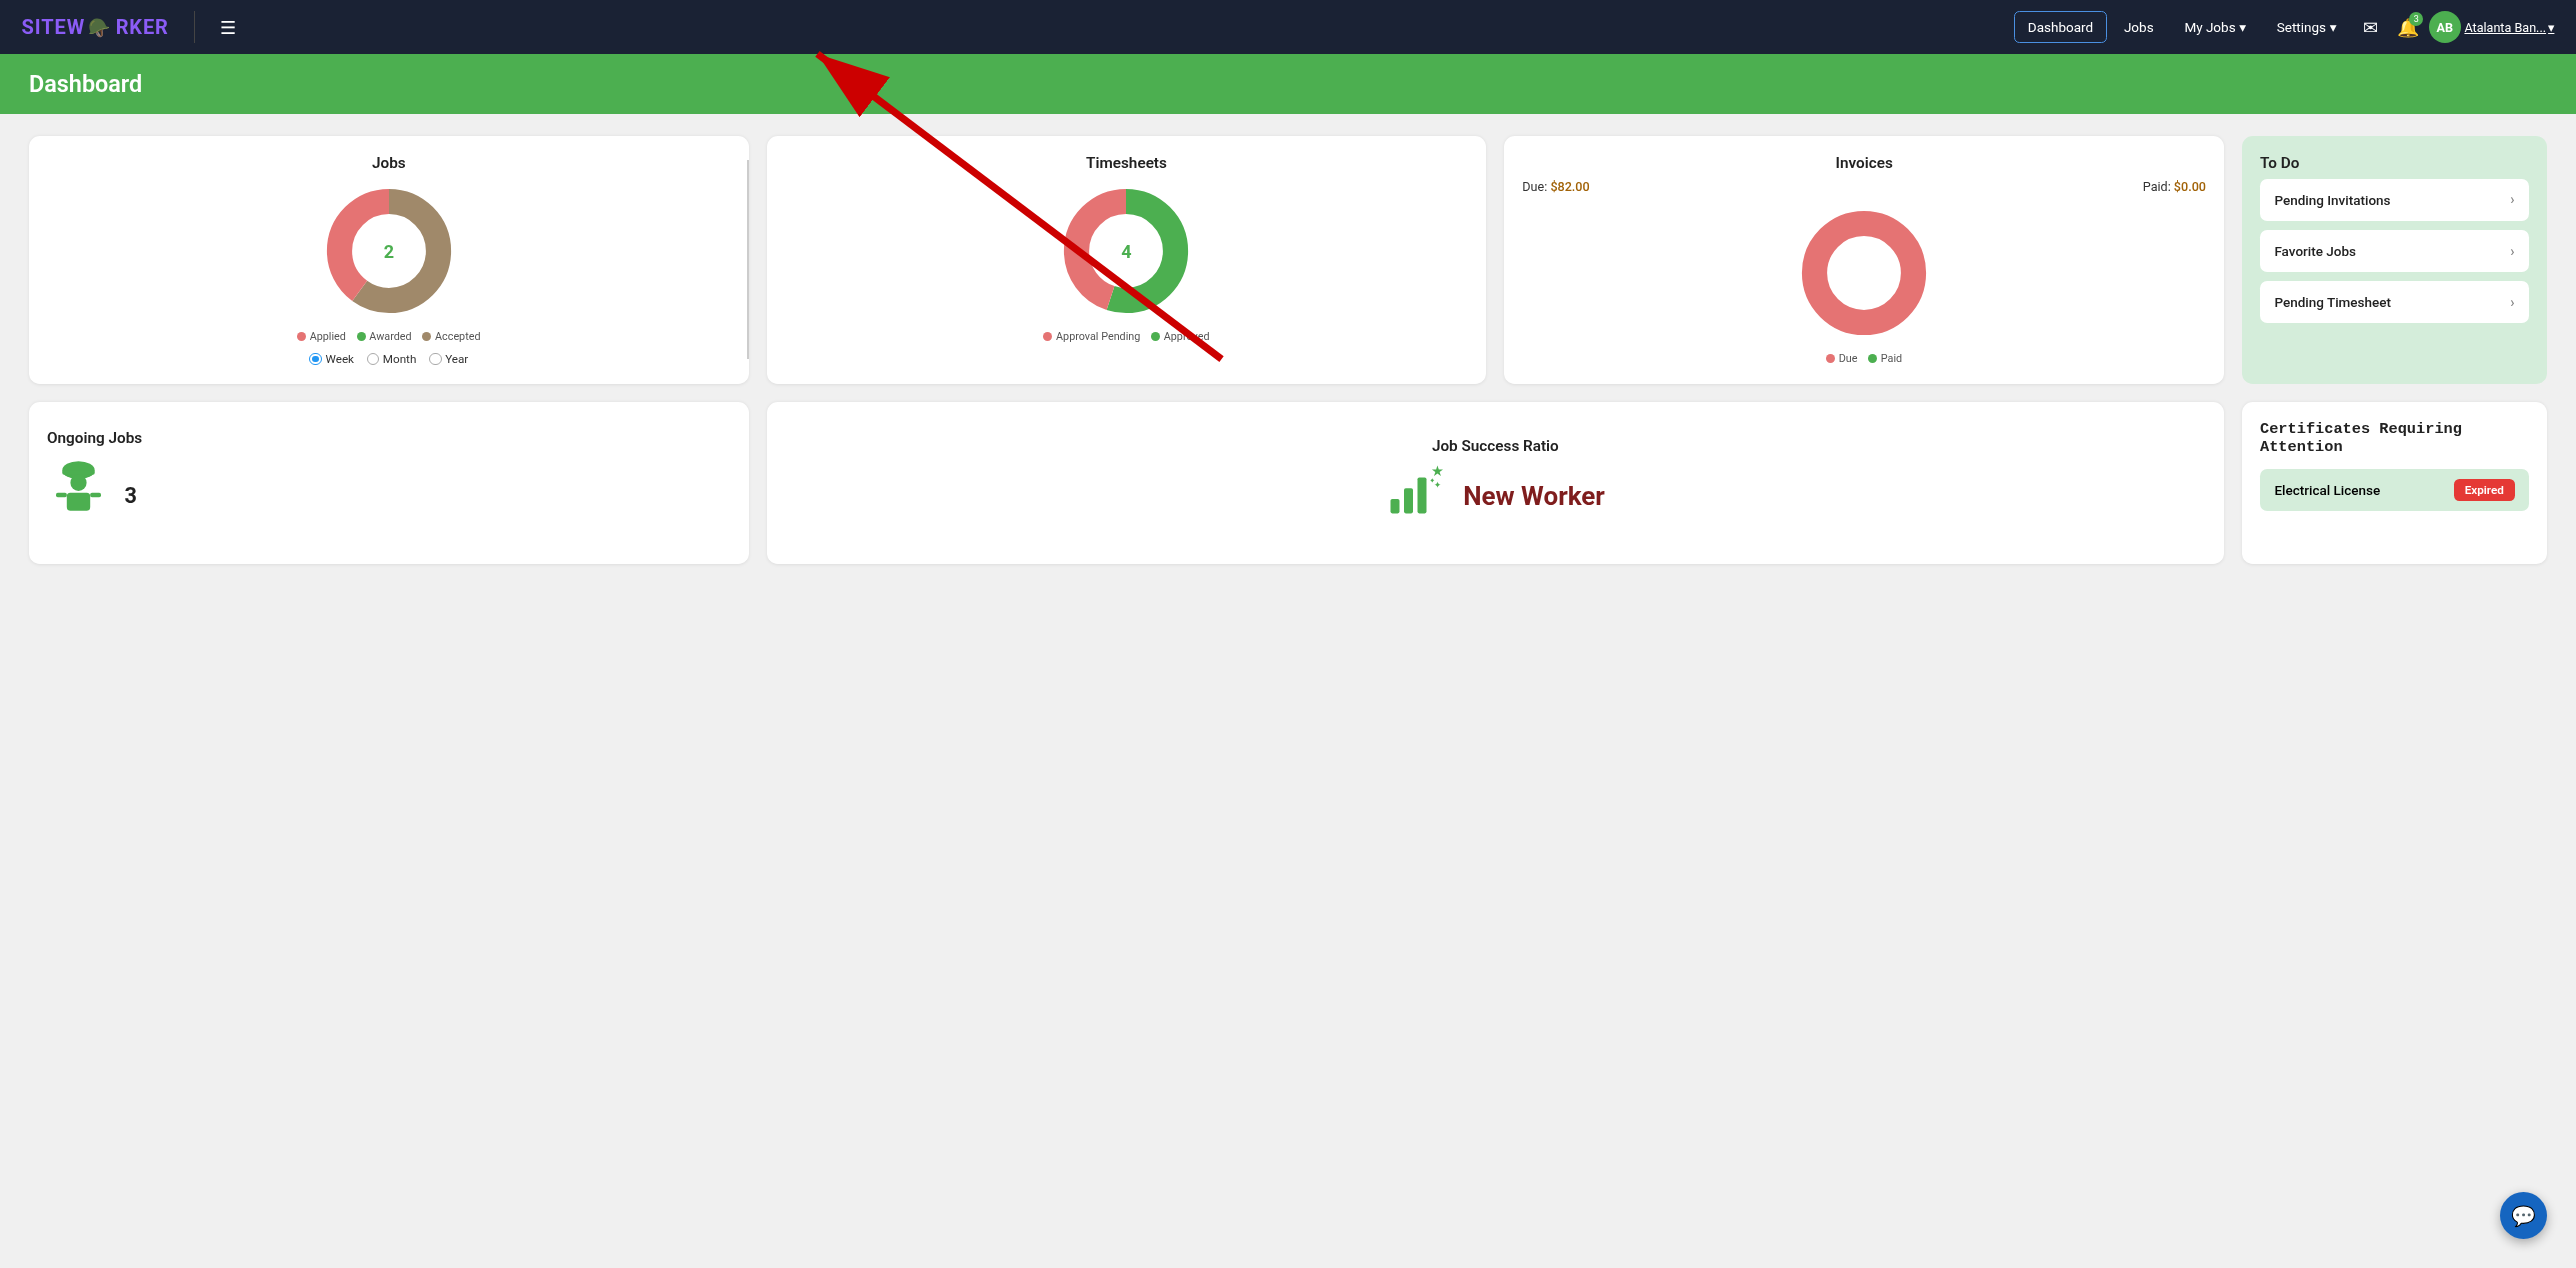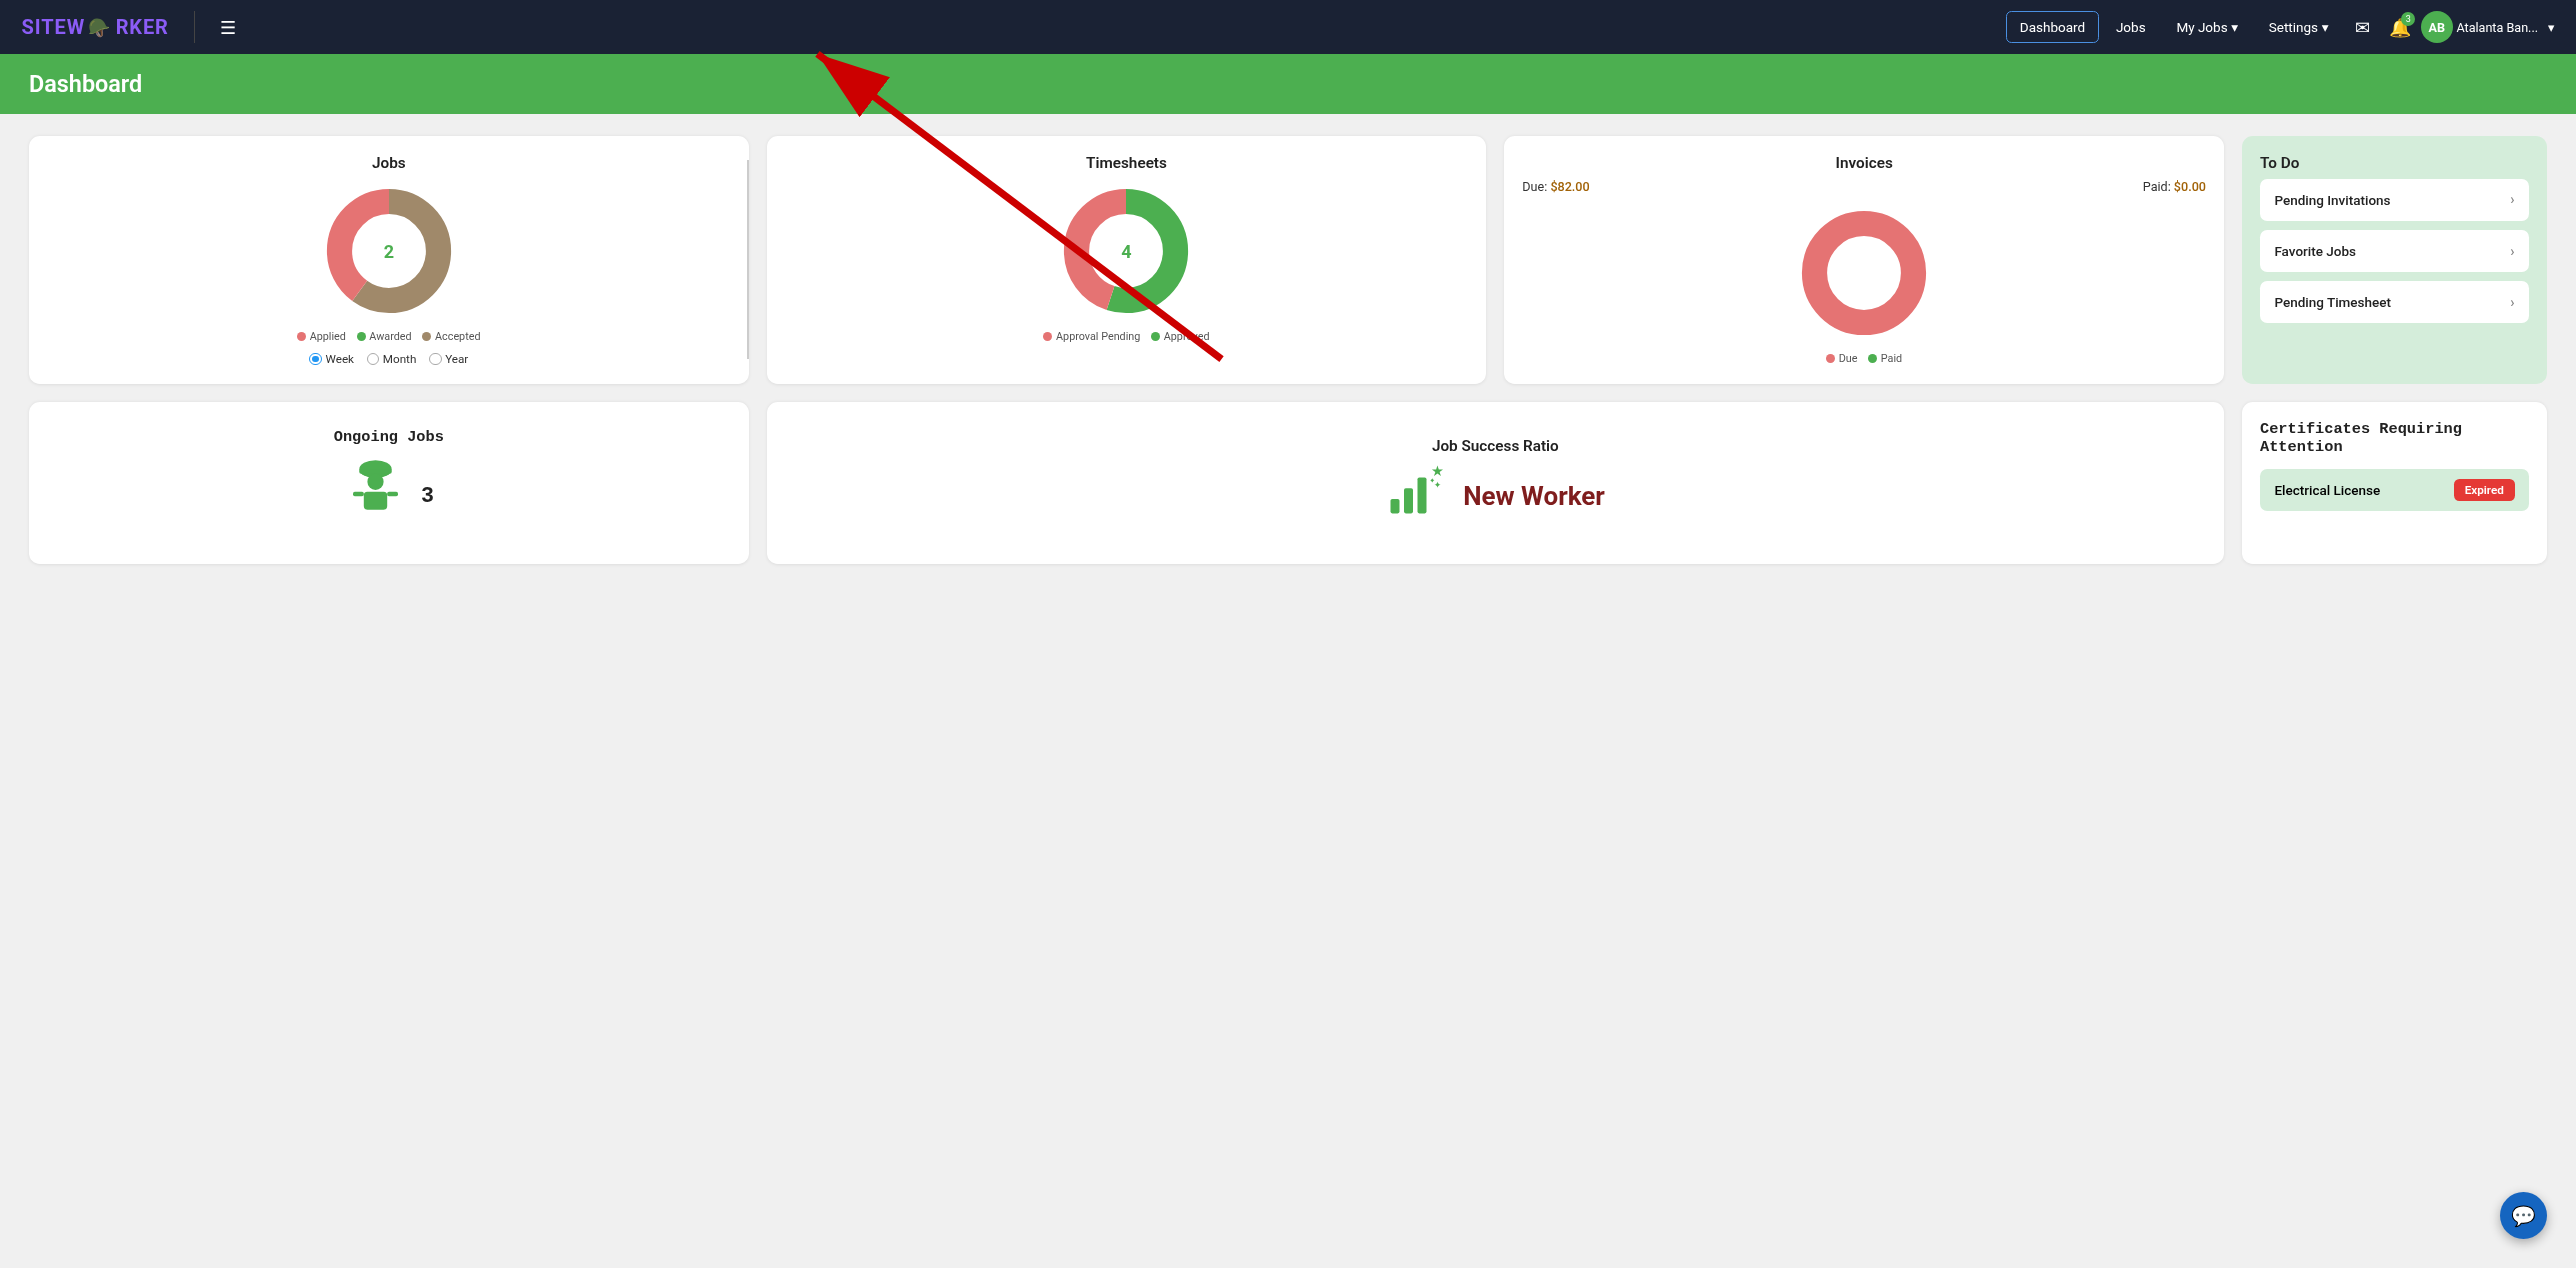--- a/index.html
+++ b/index.html
@@ -63,21 +63,21 @@
     .nav-avatar {
       background: #4caf50;
       color: white;
       font-weight: bold;
       font-size: 12.6px;
       width: 32px; height: 32px;
       border-radius: 50%;
       display: flex; align-items: center; justify-content: center;
       cursor: pointer;
     }
-    .nav-user { color: white; font-size: 12.6px; cursor: pointer; display: flex; align-items: center; gap: 10px; }
+    .nav-user { color: white; font-size: 12.6px; cursor: pointer; display: flex; align-items: center; gap: 2px; text-decoration: underline; }
 
     
     .page-header {
       background: #4caf50;
       padding: 16px 29px;
     }
     .page-header h1 { color: white; font-size: 23.4px; font-weight: 600; }
 
     
     .main-content {
@@ -201,24 +201,23 @@
     }
     .todo-item:last-child { margin-bottom: 0; }
     .todo-chevron { color: #888; font-size: 14.4px; }
 
     
     .ongoing-card {
       grid-column: 1 / 2;
       grid-row: 2;
       display: flex;
       flex-direction: column;
-      align-items: center;
+      align-items: flex-start;
       justify-content: center;
       min-height: 162px;
-      font-family: Liberation Mono, monospace;
     }
     .worker-icon {
       color: #4caf50;
       font-size: 50px;
       margin-bottom: 7.2px;
     }
     .worker-count {
       font-size: 21.6px;
       font-weight: bold;
       color: #222;

